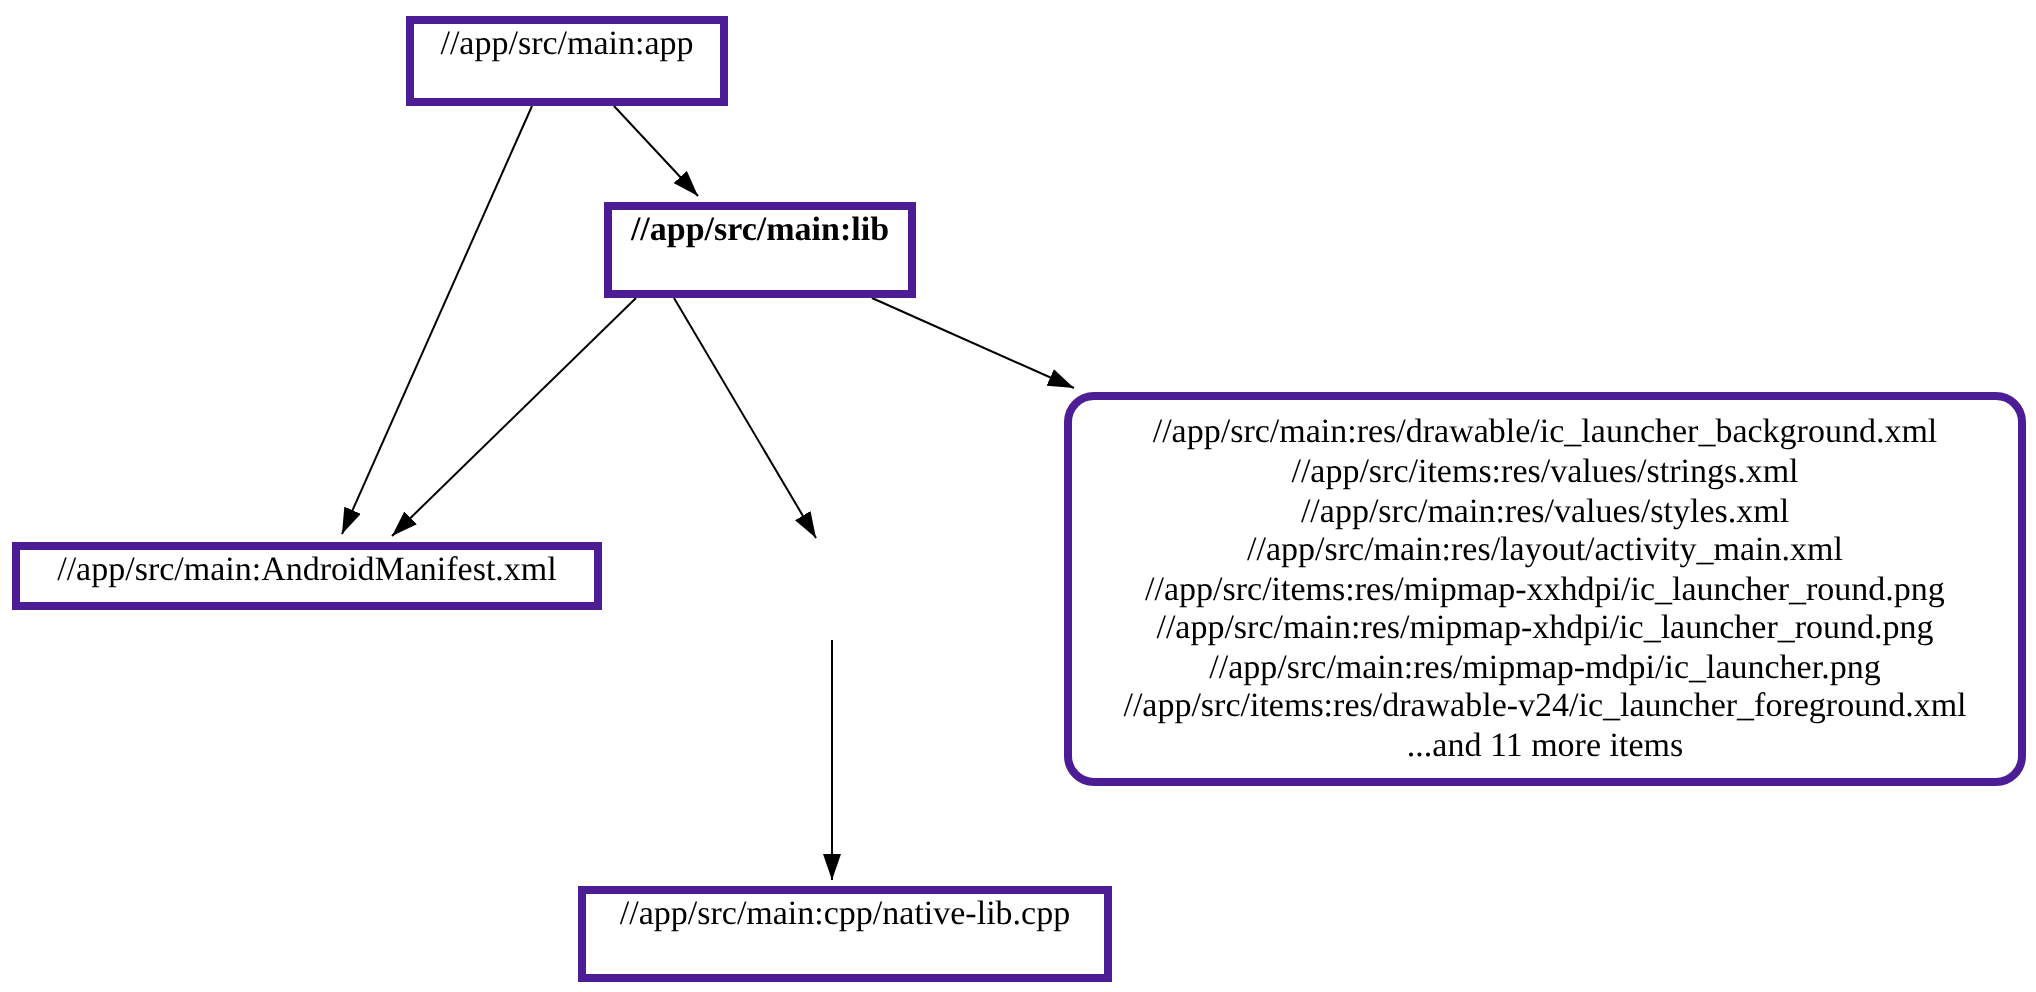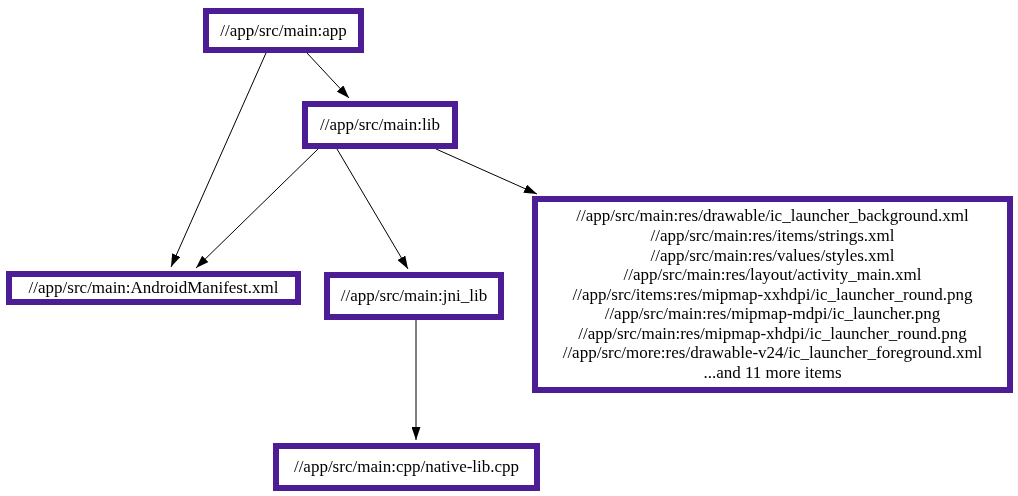--- a/index.html
+++ b/index.html
@@ -23,40 +23,40 @@
     width: 1018px;
     height: 496px;
   }
   .edge {
     stroke: #000000;
     stroke-width: 1;
   }
   .node {
     position: absolute;
     box-sizing: border-box;
-    border: 6px solid #4c1d95;
+    border: 4px solid #4c1d95;
     background: #ffffff;
     display: flex;
-    align-items: center;
     justify-content: center;
     font-size: 17px;
     white-space: nowrap;
     text-align: center;
   }
   .node.multiline {
     flex-direction: column;
     line-height: 19.6px;
     justify-content: center;
+    border-radius: 15px;
   }
   #node-app       { left: 203px; top: 8px;   width: 161px; height: 45px; }
-  #node-lib       { left: 302px; top: 101px; width: 156px; height: 48px; }
+  #node-lib       { left: 302px; top: 101px; width: 156px; height: 48px; font-weight: bold; }
   #node-manifest  { left: 6px;   top: 271px; width: 295px; height: 34px; }
   #node-jni-lib   { left: 324px; top: 272px; width: 180px; height: 48px; }
   #node-resources { left: 532px; top: 196px; width: 481px; height: 197px; }
-  #node-native    { left: 273px; top: 443px; width: 267px; height: 48px; }
+  #node-native    { left: 289px; top: 443px; width: 267px; height: 48px; }
 </style>
 </head>
 <body>
 
 <div class="canvas">
 
   <svg class="edges" width="1018" height="496" viewBox="0 0 1018 496" xmlns="http://www.w3.org/2000/svg">
     <defs>
       <marker id="arrowhead" markerWidth="13" markerHeight="9" refX="13" refY="4.5" orient="auto" markerUnits="userSpaceOnUse">
         <polygon points="0 0, 13 4.5, 0 9" fill="#000000"></polygon>
@@ -75,33 +75,30 @@
   </div>
 
   <div class="node" id="node-lib">
     <span>//app/src/main:lib</span>
   </div>
 
   <div class="node" id="node-manifest">
     <span>//app/src/main:AndroidManifest.xml</span>
   </div>
 
-  <div class="node" id="node-jni-lib">
-    <span>//app/src/main:jni_lib</span>
-  </div>
 
   <div class="node multiline" id="node-resources">
     <div>//app/src/main:res/drawable/ic_launcher_background.xml</div>
-    <div>//app/src/main:res/items/strings.xml</div>
+    <div>//app/src/items:res/values/strings.xml</div>
     <div>//app/src/main:res/values/styles.xml</div>
     <div>//app/src/main:res/layout/activity_main.xml</div>
     <div>//app/src/items:res/mipmap-xxhdpi/ic_launcher_round.png</div>
+    <div>//app/src/main:res/mipmap-xhdpi/ic_launcher_round.png</div>
     <div>//app/src/main:res/mipmap-mdpi/ic_launcher.png</div>
-    <div>//app/src/main:res/mipmap-xhdpi/ic_launcher_round.png</div>
-    <div>//app/src/more:res/drawable-v24/ic_launcher_foreground.xml</div>
+    <div>//app/src/items:res/drawable-v24/ic_launcher_foreground.xml</div>
     <div>...and 11 more items</div>
   </div>
 
   <div class="node" id="node-native">
     <span>//app/src/main:cpp/native-lib.cpp</span>
   </div>
 
 </div>
 
 </body></html>

